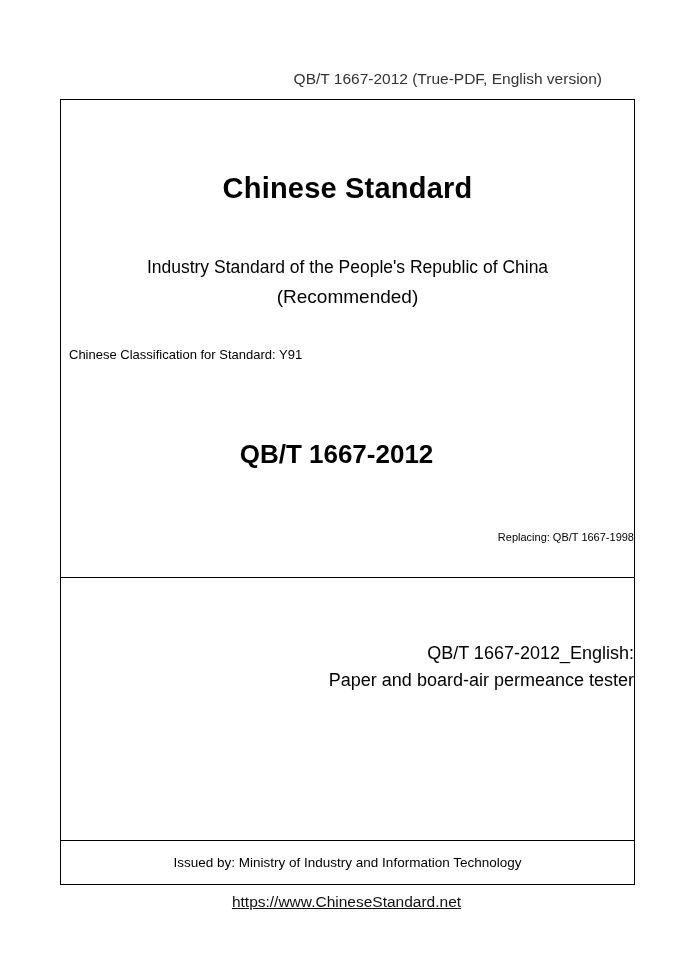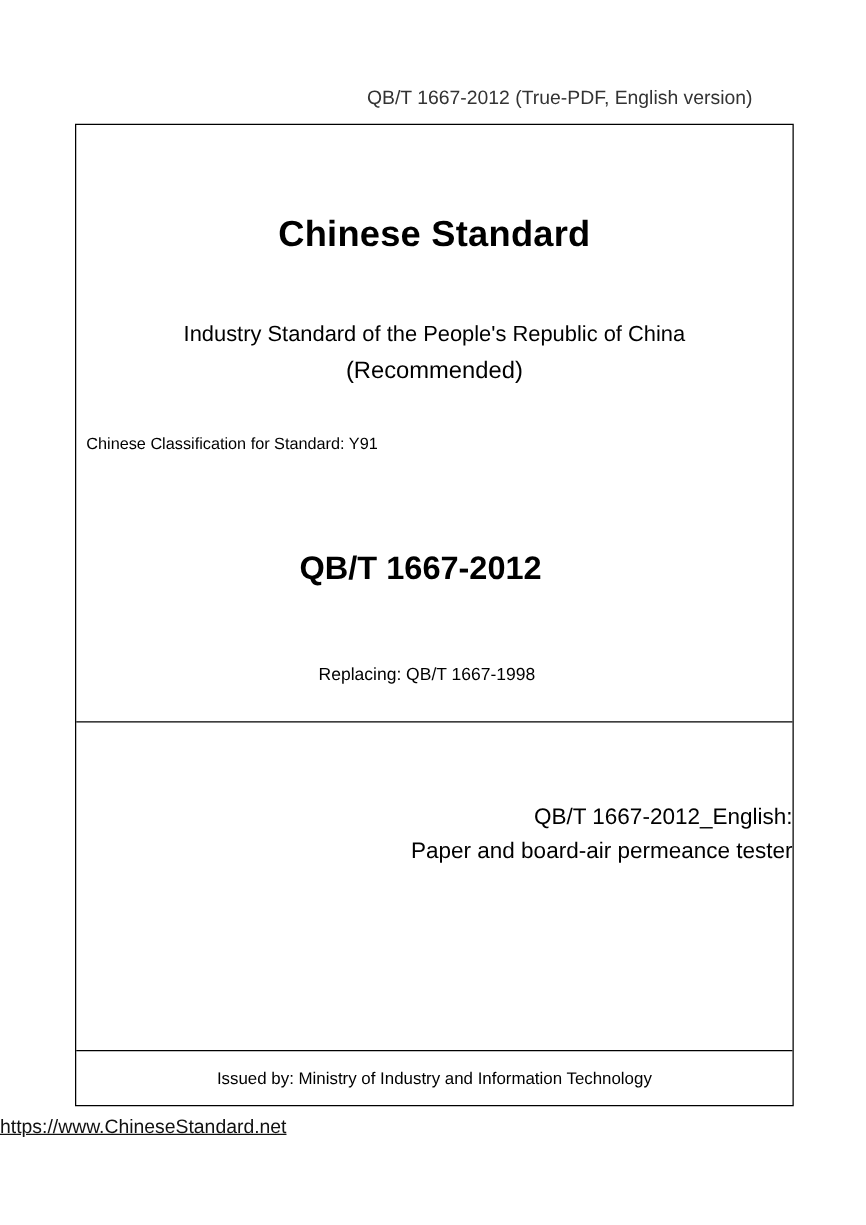--- a/index.html
+++ b/index.html
@@ -105,45 +105,45 @@
     text-align: center;
     padding-right: 22px;
     box-sizing: border-box;
     font-size: 26px;
     font-weight: bold;
     margin-top: 19px;
   }
   .replacing {
     position: absolute;
     top: 431px;
-    left: 0;
+    left: 12px;
     width: 100%;
-    text-align: center;
+    text-align: right;
     padding-right: 12px;
     box-sizing: border-box;
-    font-size: 14px;
+    font-size: 11px;
   }
   .doc-title {
     position: absolute;
     top: 62px;
     left: 0;
     width: 100%;
     text-align: right;
     font-size: 18px;
     line-height: 27px;
   }
   .issuer {
     font-size: 13.5px;
   }
   .footer-link {
     position: absolute;
     top: 893px;
     left: 0;
     width: 693px;
-    text-align: left;
+    text-align: center;
     font-size: 15.5px;
     color: #111111;
     text-decoration: underline;
   }
 </style>
 </head>
 <body>
 
 <div class="page">
 

